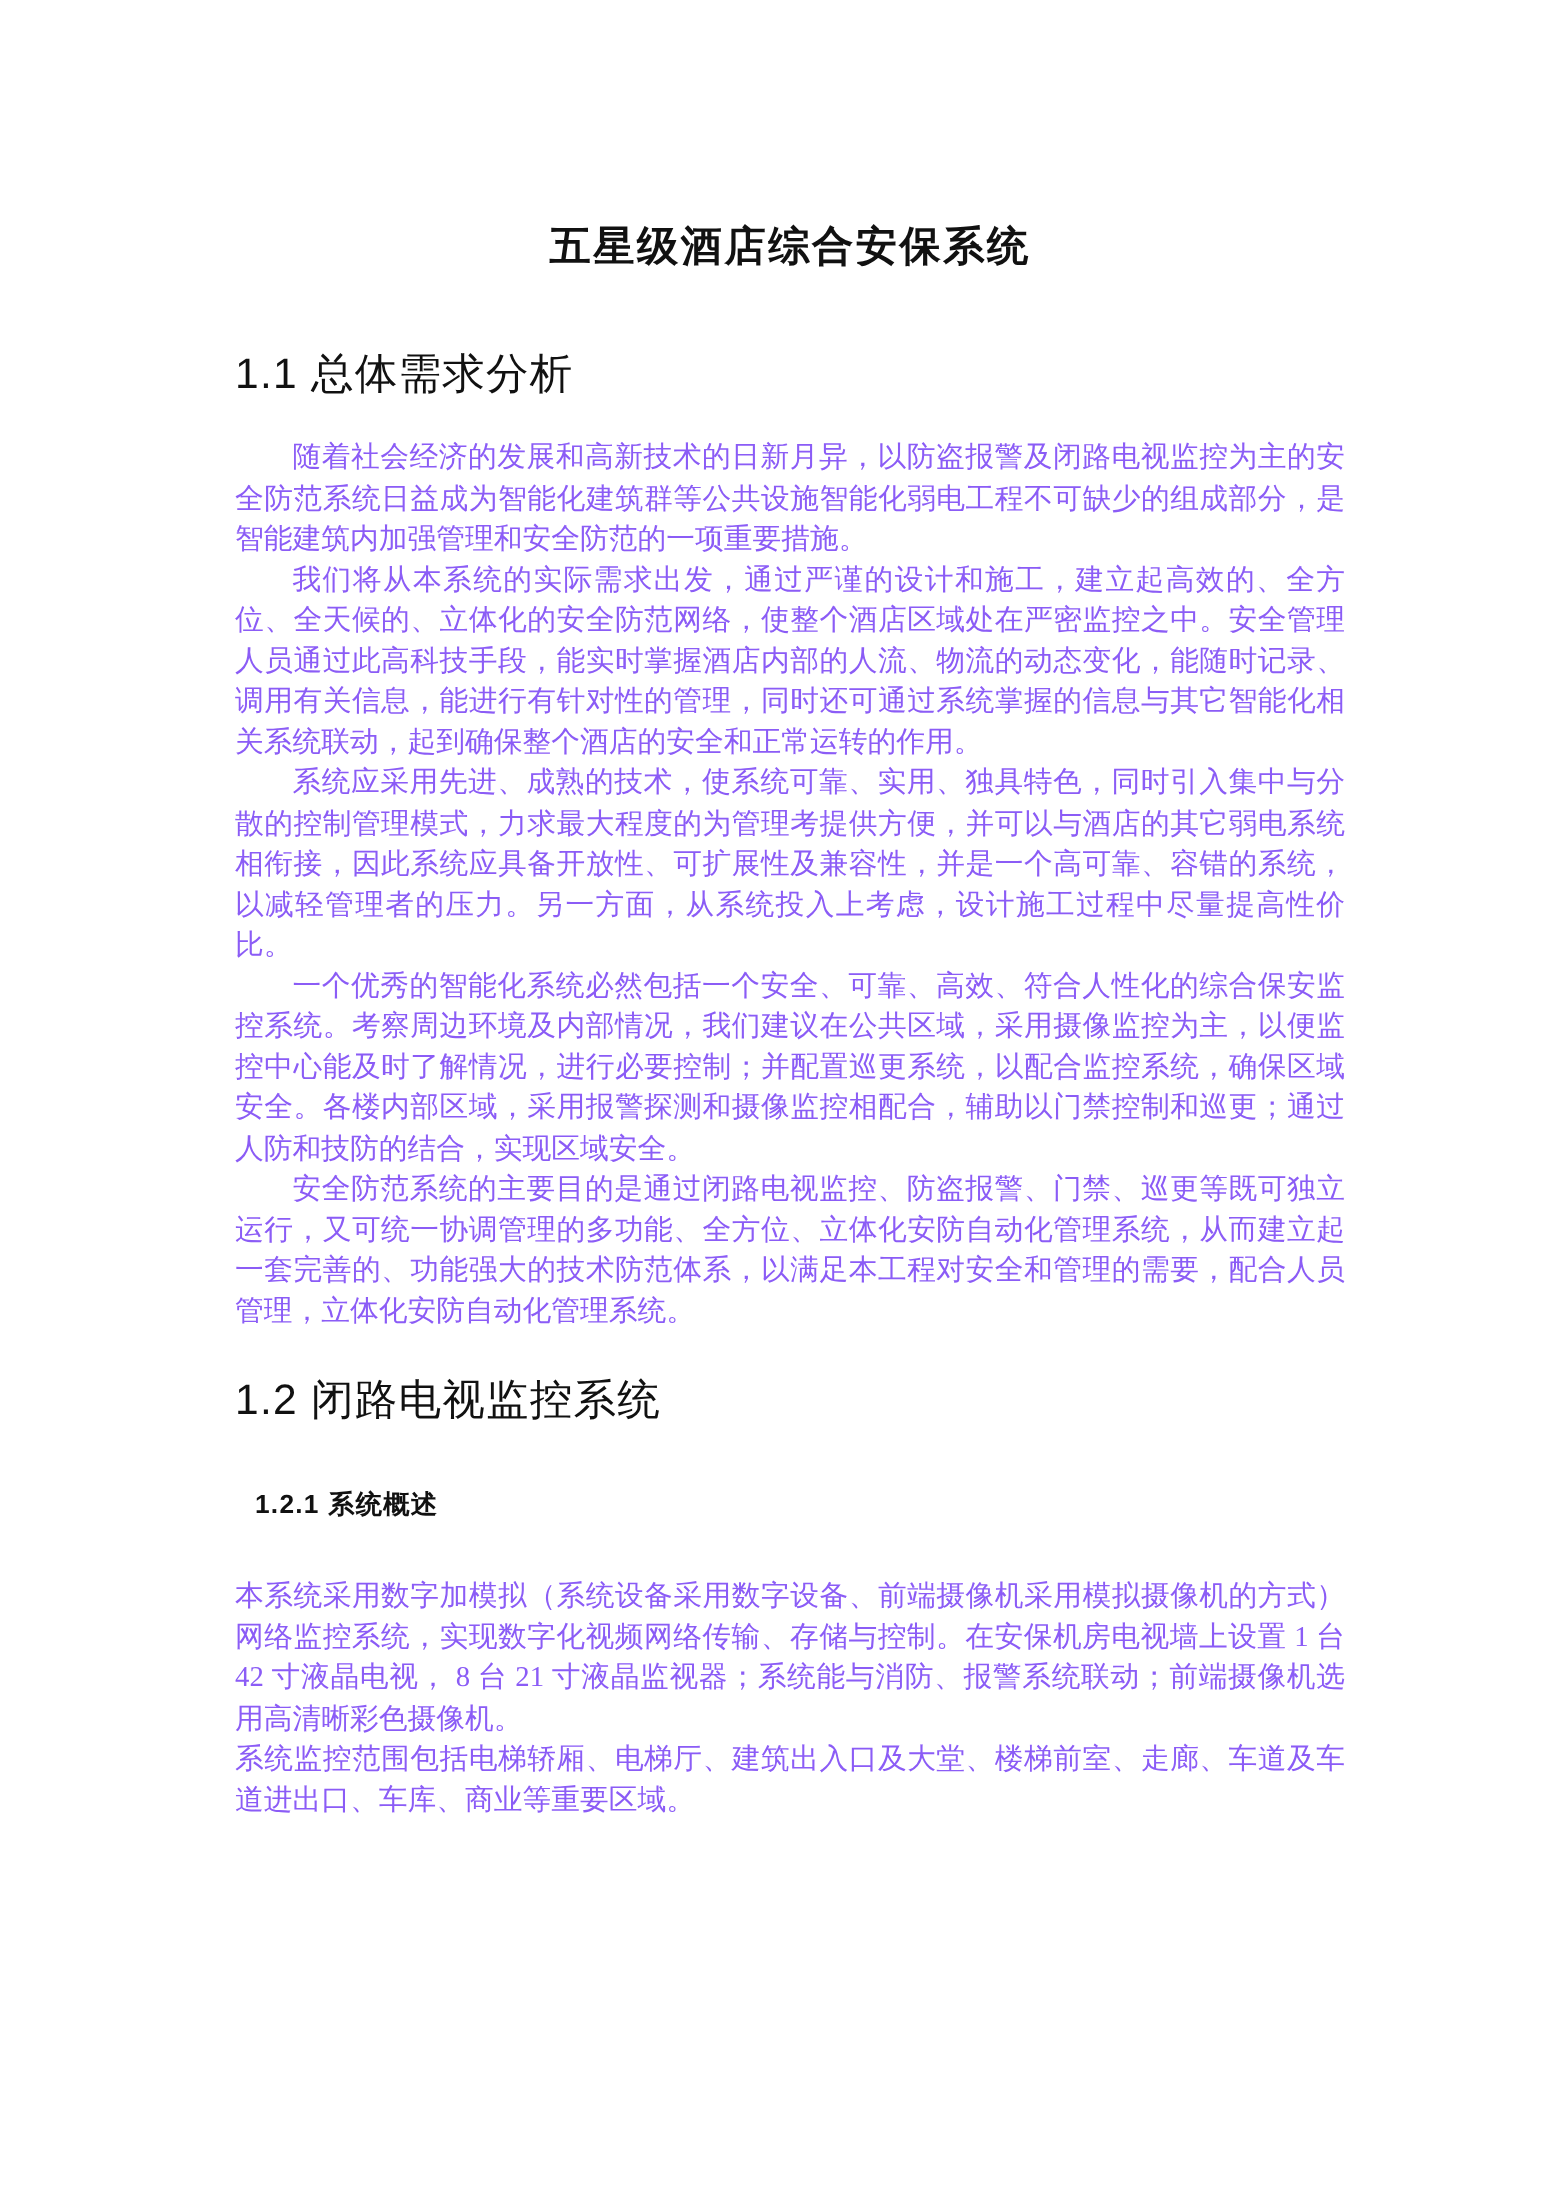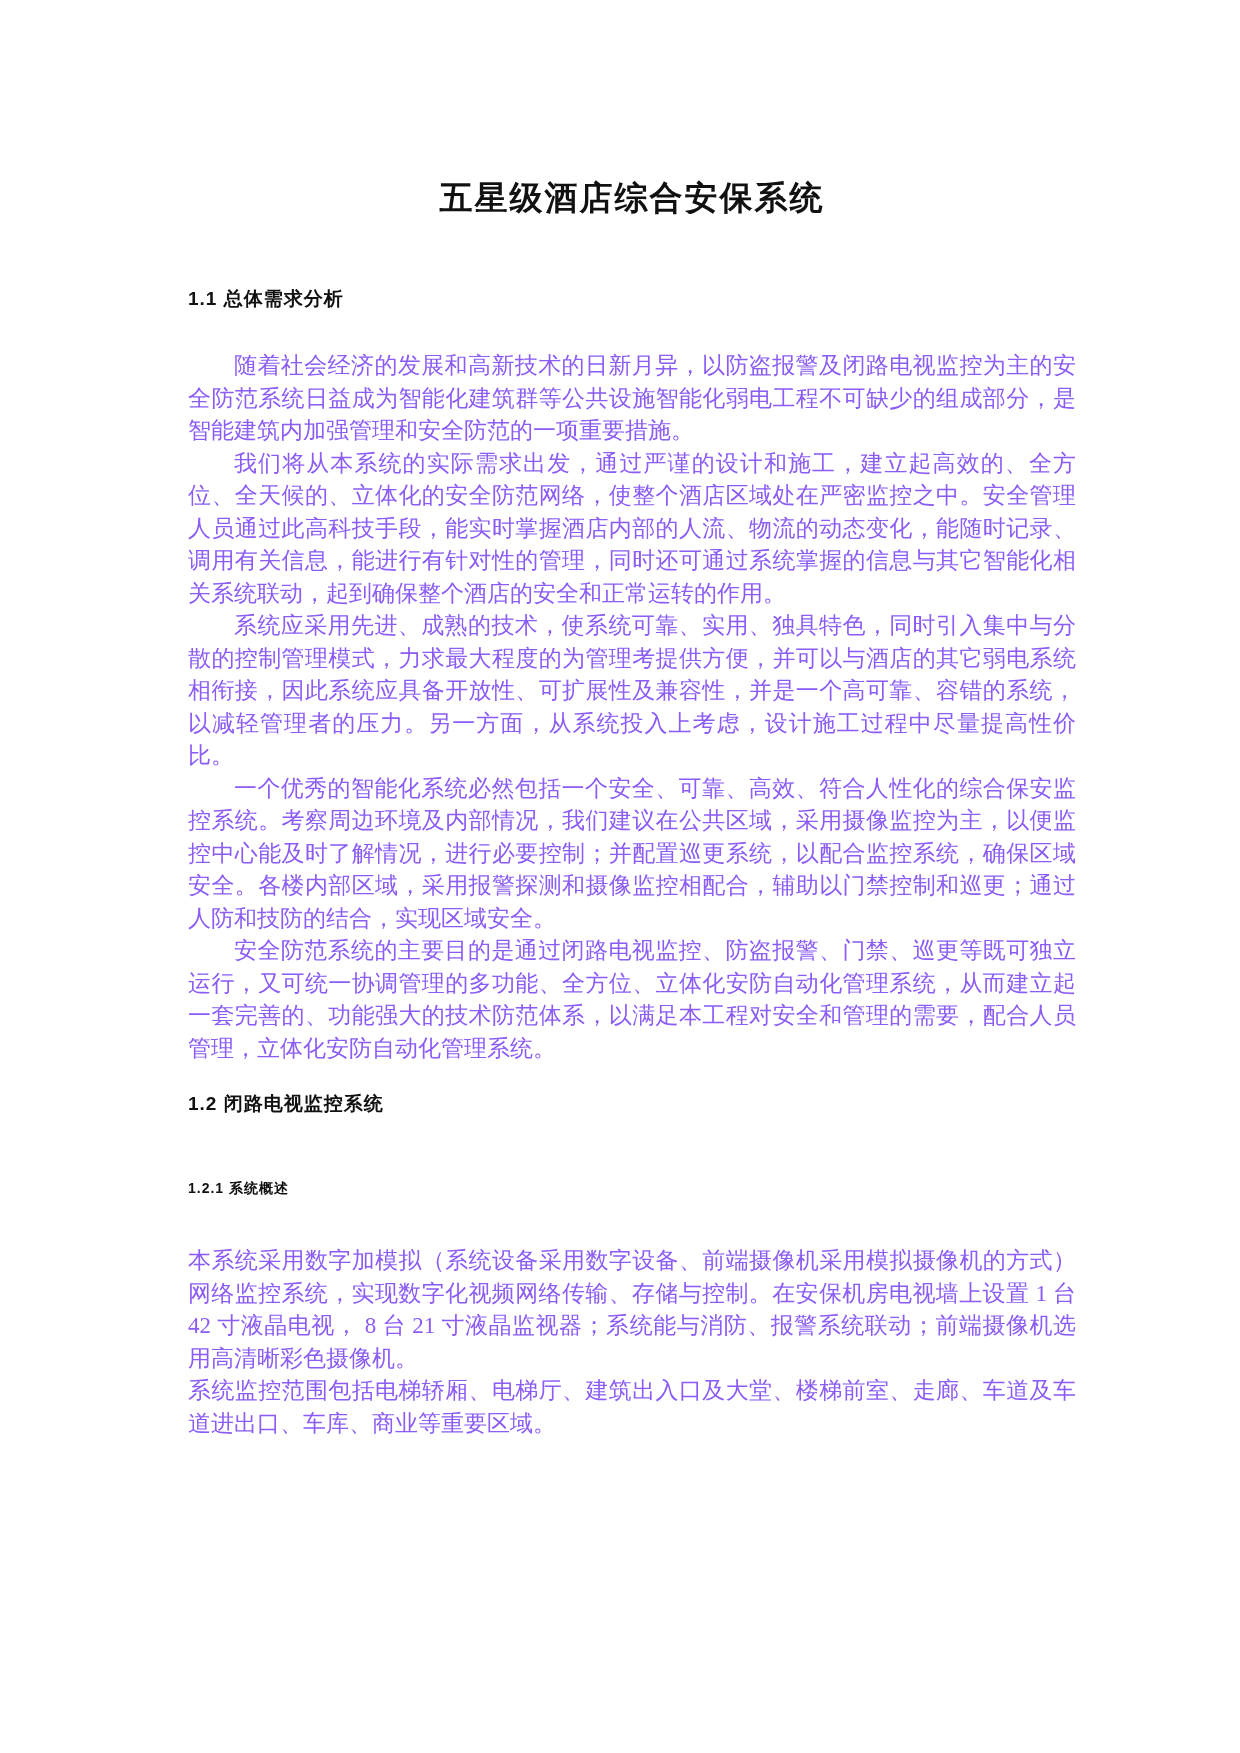--- a/index.html
+++ b/index.html
@@ -25,33 +25,33 @@
     font-family: "Liberation Serif", "DejaVu Serif", serif;
     font-size: 33px;
     line-height: 44px;
     font-weight: bold;
     text-align: center;
     letter-spacing: 2px;
   }
   .h-level2 {
     margin: 0;
     font-family: "Liberation Sans", "DejaVu Sans", sans-serif;
-    font-weight: bold;
-    font-size: 19px;
+    font-weight: normal;
+    font-size: 34px;
     line-height: 34px;
     letter-spacing: 1px;
   }
   .h-sec11 { margin-top: 62px; }
-  .h-sec12 { margin-top: 22px; }
+  .h-sec12 { margin-top: 38px; }
   .h-level3 {
-    margin: 0;
+    margin: 16px;
     margin-top: 52px;
     font-family: "Liberation Sans", "DejaVu Sans", sans-serif;
     font-weight: bold;
-    font-size: 14px;
+    font-size: 21px;
     line-height: 30px;
     letter-spacing: 1px;
   }
   .body-para {
     margin: 0;
     font-family: "Liberation Serif", "DejaVu Serif", serif;
     font-size: 23px;
     line-height: 32.5px;
     text-align: justify;
     text-justify: inter-ideograph;

